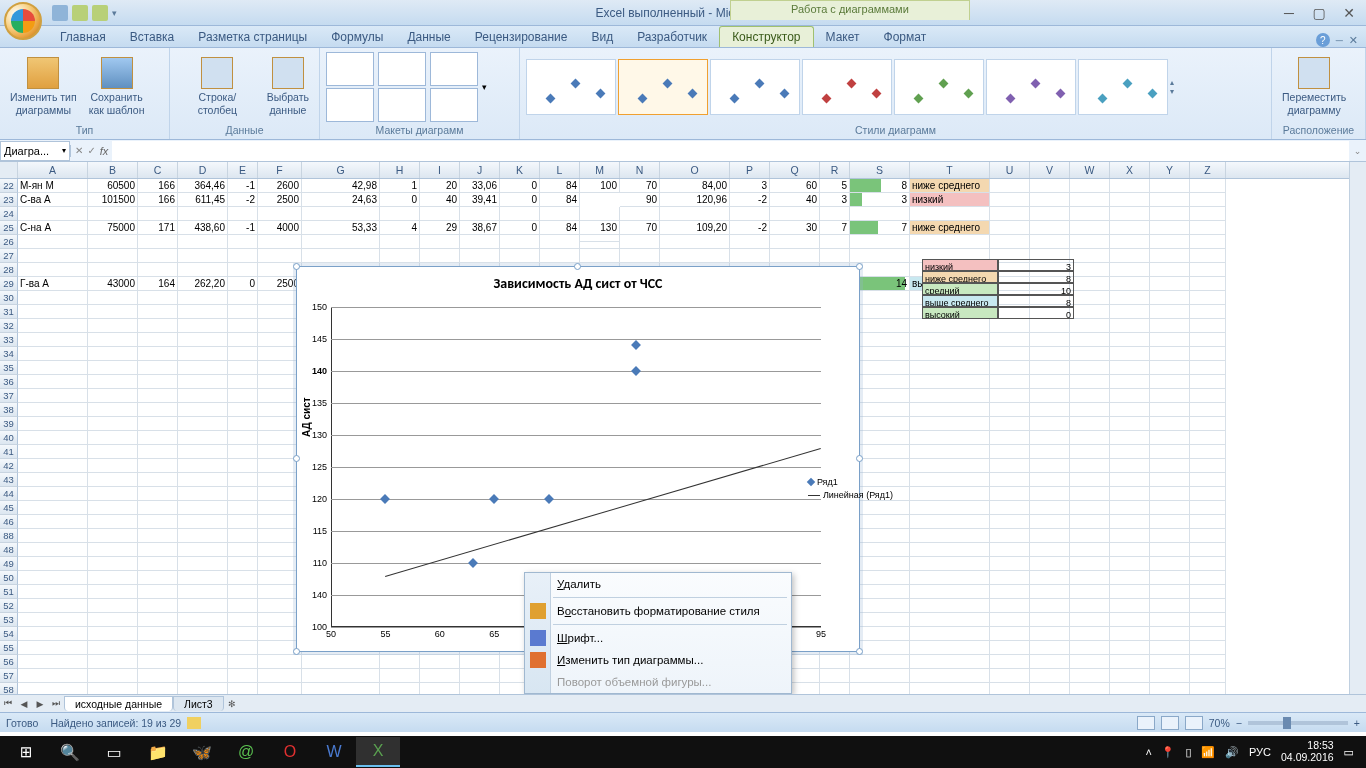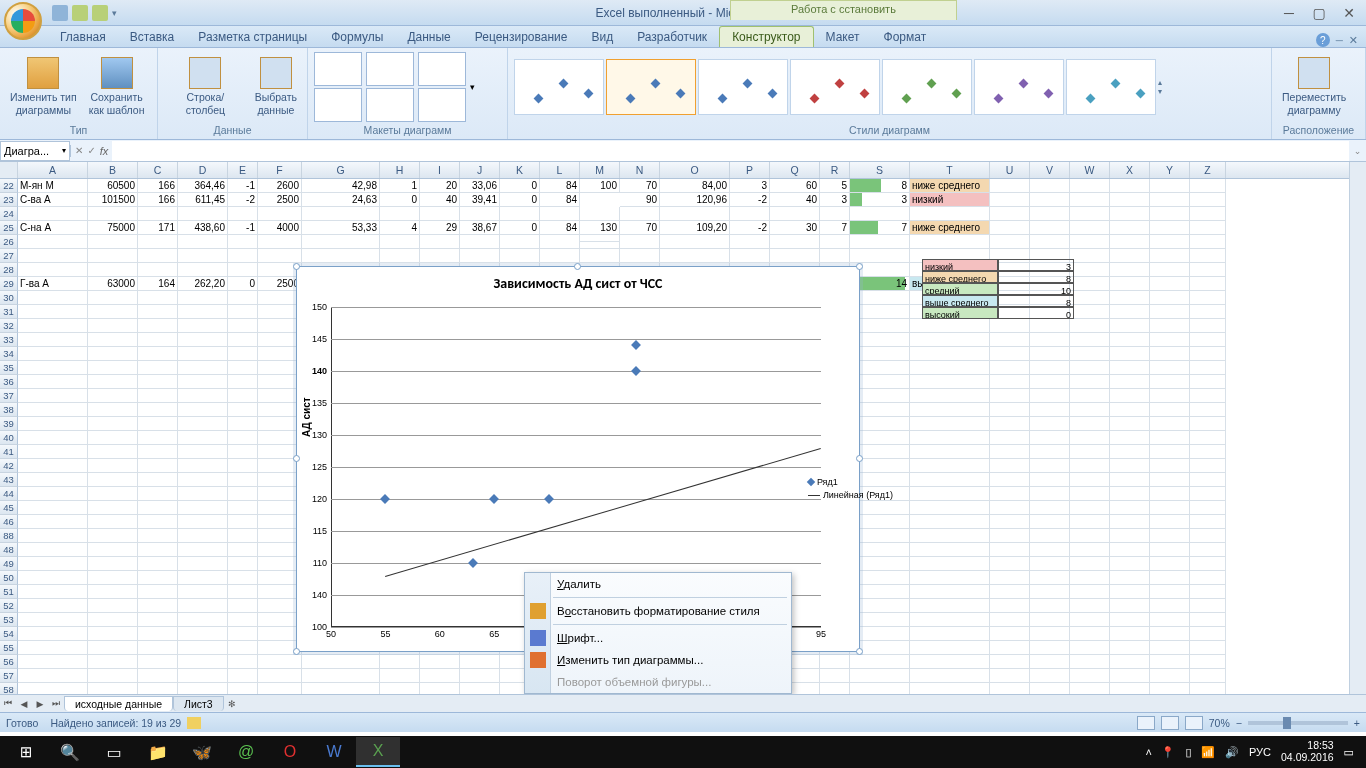--- a/index.html
+++ b/index.html
@@ -117,21 +117,21 @@
   <div class="office-btn">
       <div class="office-btn-inner"></div>
     </div>
   <div class="qat">
     <div class="qat-item"></div>
     <div class="qat-item" style="background:#b8d078"></div>
     <div class="qat-item" style="background:#b8d078"></div>
     <span style="font-size:9px;color:#5a7a9a;">▾</span>
   </div>
   <div class="title-text">Excel выполненный - Microsoft Excel</div>
-  <div class="title-context">Работа с сстановить</div>
+  <div class="title-context">Работа с диаграммами</div>
   <div class="win-controls">
     <div class="win-btn">─</div>
     <div class="win-btn">▢</div>
     <div class="win-btn">✕</div>
   </div>
 </div>
 
 <div class="ribbon-tabs" id="ribbon-tabs">
   <div class="ribbon-tab">Главная</div>
     <div class="ribbon-tab">Вставка</div>
@@ -145,21 +145,21 @@
     <div class="ribbon-tab">Макет</div>
     <div class="ribbon-tab">Формат</div>
     <div class="ribbon-help">
     <div class="help-icon">?</div>
     <span style="font-size:10px;color:#5a7a9a;">─</span>
     <span style="font-size:11px;color:#5a7a9a;">✕</span>
   </div>
 </div>
 
 <div class="ribbon">
-  <div class="ribbon-group" style="width:158px;">
+  <div class="ribbon-group" style="width:170px;">
     <div class="ribbon-group-body">
       <div class="ribbon-bigbtn">
           <div class="ico" style="background:linear-gradient(#f0c674,#e0a040);"></div>
           <span style="white-space:pre-line">Изменить тип
 диаграммы</span>
         </div>
       <div class="ribbon-bigbtn">
           <div class="ico" style="background:linear-gradient(#a0c8f0,#6090c0);"></div>
           <span style="white-space:pre-line">Сохранить
 как шаблон</span>
@@ -496,21 +496,21 @@
         <div class="cell" style="width: 40px;"></div>
         <div class="cell" style="width: 40px;"></div>
         <div class="cell" style="width: 40px;"></div>
         <div class="cell" style="width: 40px;"></div>
         <div class="cell" style="width: 40px;"></div>
         <div class="cell" style="width: 36px;"></div>
       </div>
       <div class="row">
         <div class="row-h">29</div>
         <div class="cell" style="width: 70px;">Г-ва А</div>
-        <div class="cell r" style="width: 50px;">63000</div>
+        <div class="cell r" style="width: 50px;">43000</div>
         <div class="cell r" style="width: 40px;">164</div>
         <div class="cell r" style="width: 50px;">262,20</div>
         <div class="cell r" style="width: 30px;">0</div>
         <div class="cell r" style="width: 44px;">2500</div>
         <div class="cell r" style="width: 78px;">58,14</div>
         <div class="cell r" style="width: 40px;">3</div>
         <div class="cell r" style="width: 40px;">25</div>
         <div class="cell r" style="width: 40px;">58,14</div>
         <div class="cell r" style="width: 40px;">4</div>
         <div class="cell r" style="width: 40px;">90</div>

